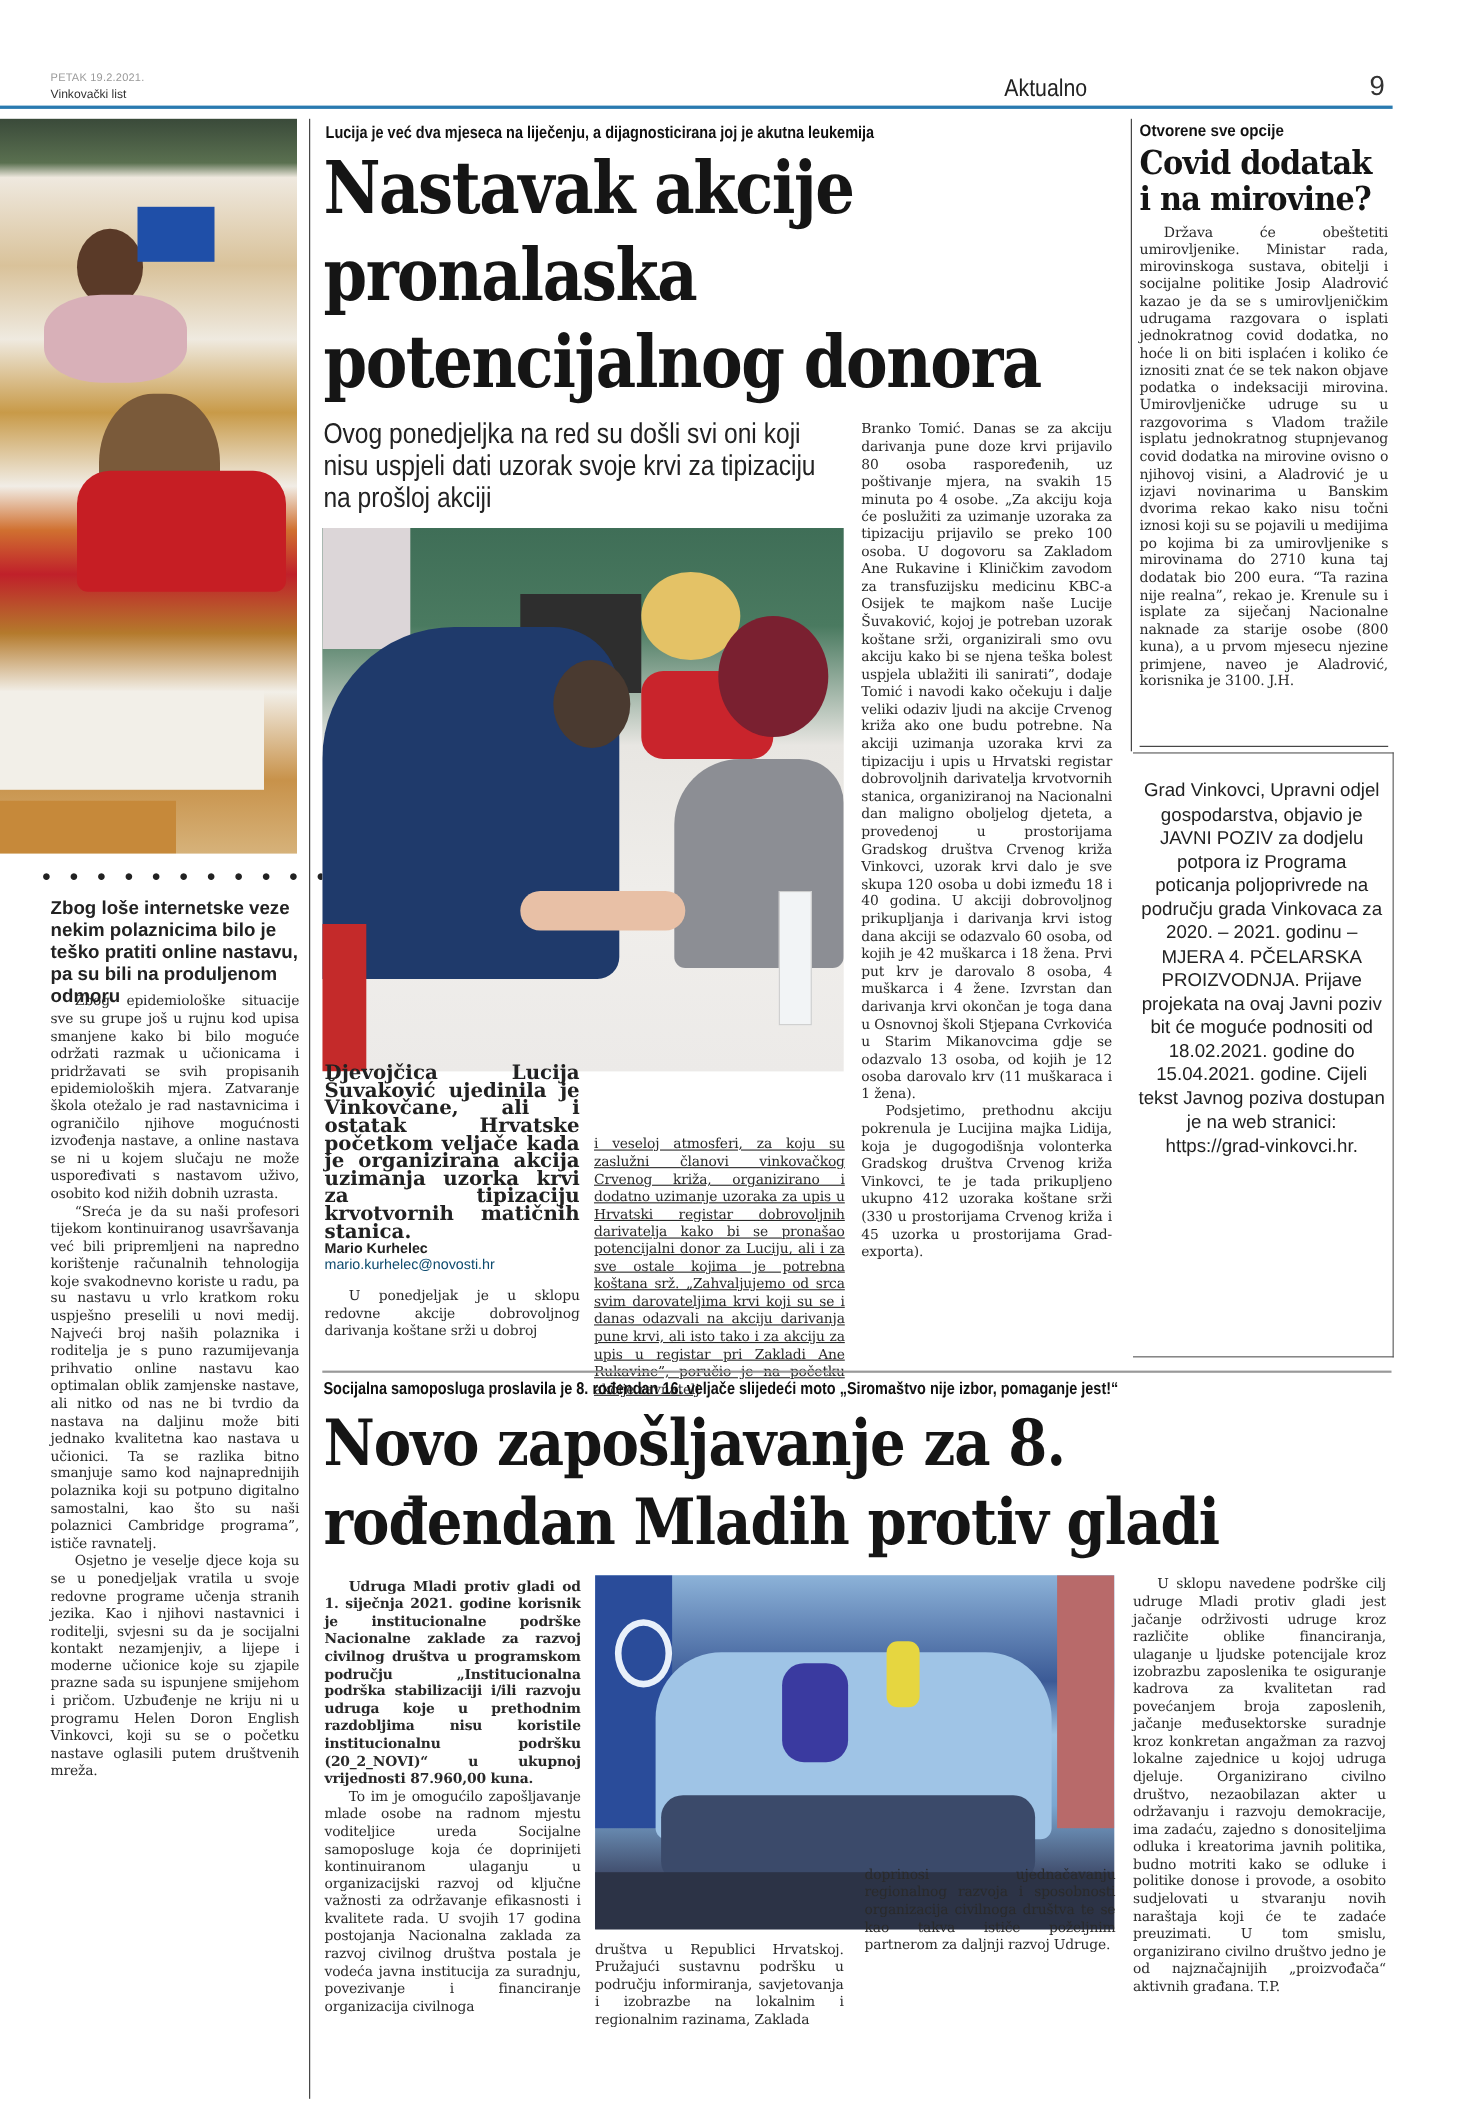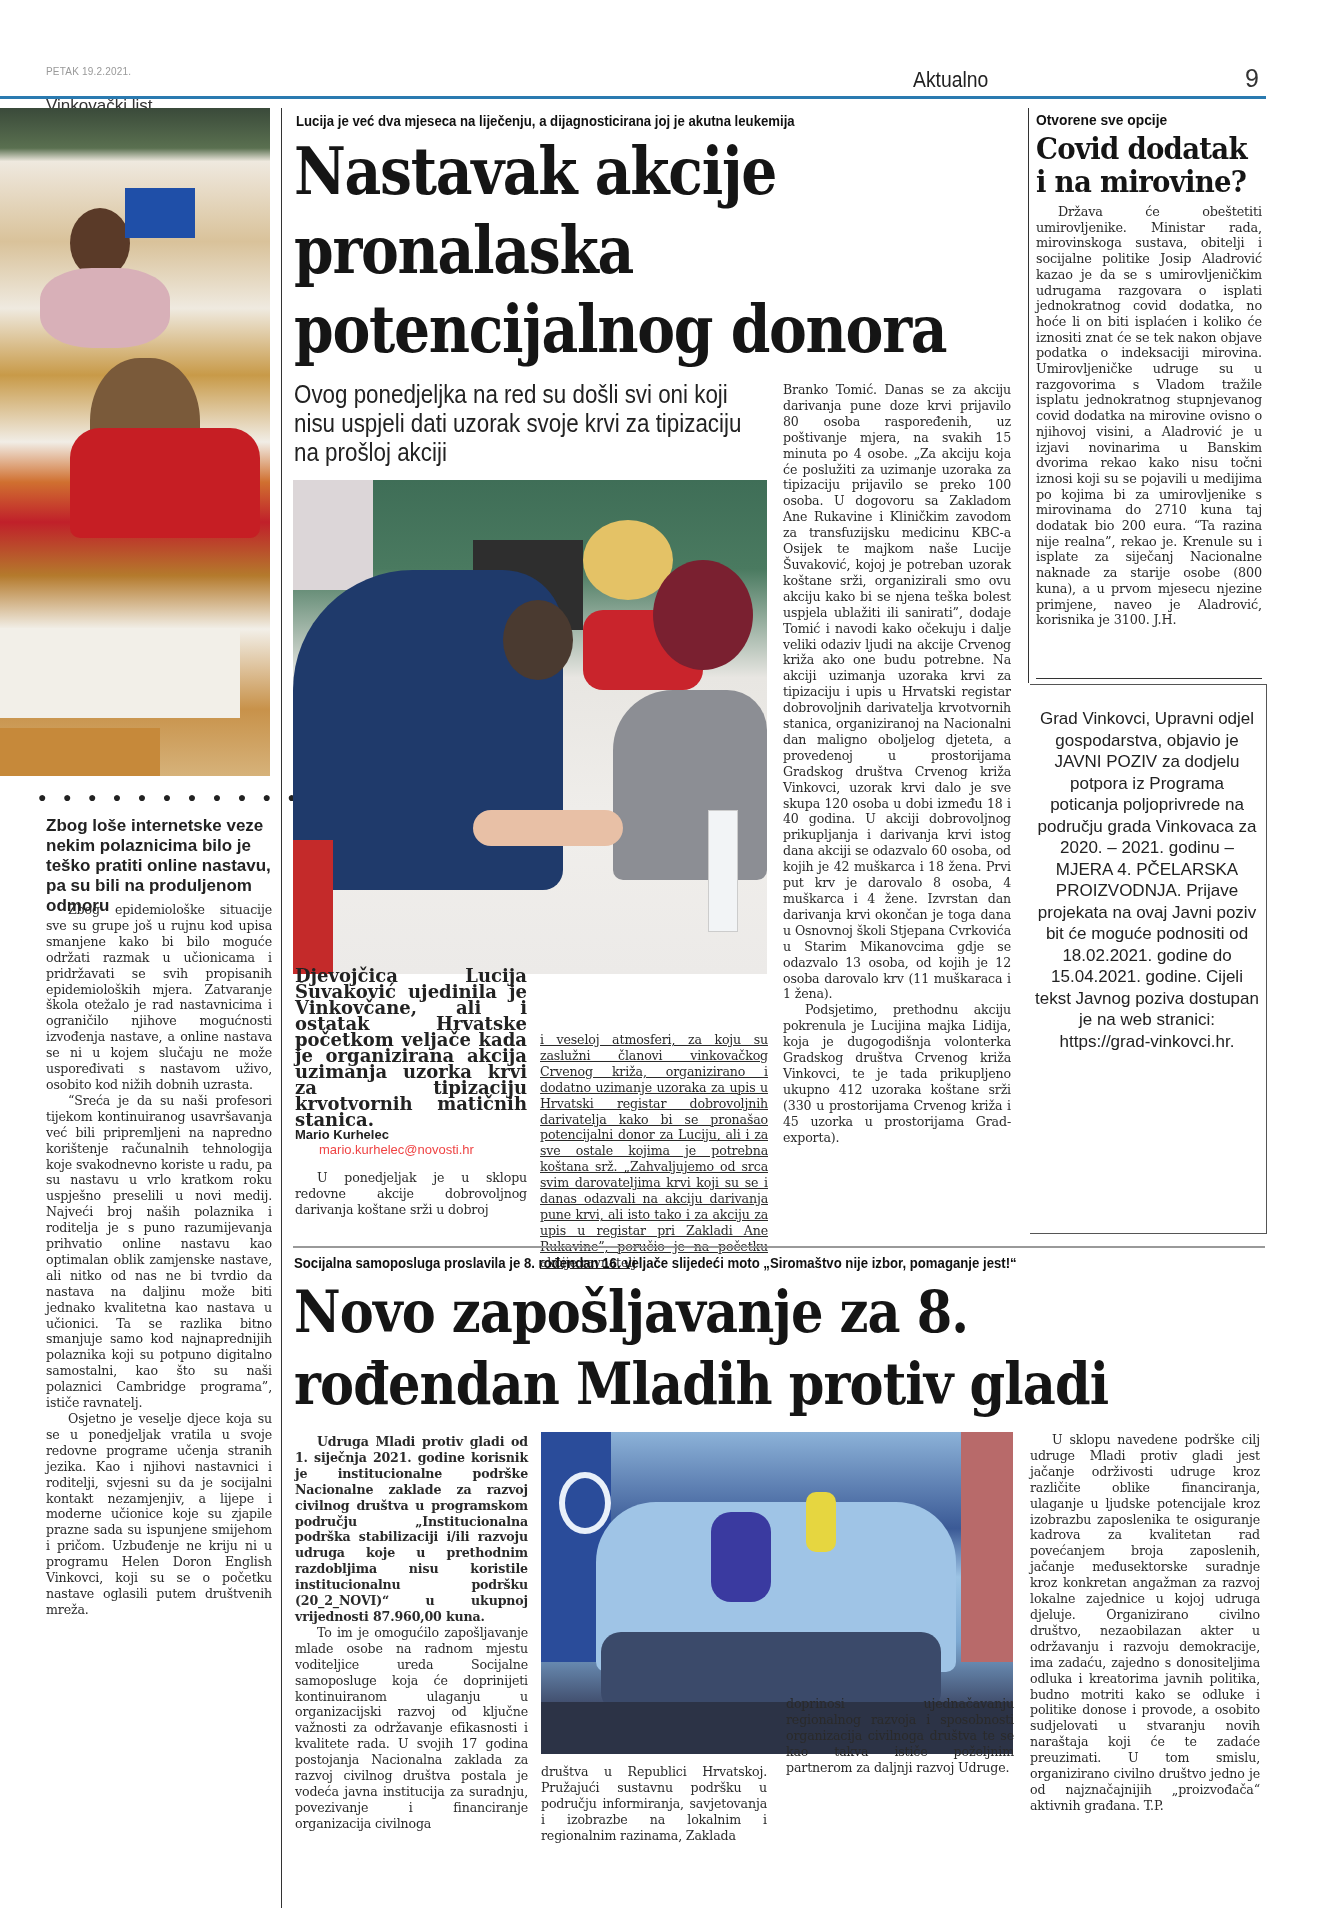--- a/index.html
+++ b/index.html
@@ -5,40 +5,40 @@
   html, body { margin:0; padding:0; background:#ffffff; }
   body { width:1326px; height:1920px; position:relative; overflow:hidden; color:#1b1b1b; }
   .abs { position:absolute; }
   .sans { font-family:"Liberation Sans", "DejaVu Sans", sans-serif; }
   .body-text { font-family:"DejaVu Serif", serif; font-size:12.6px; line-height:15.9px; text-align:justify; color:#2a2a2a; letter-spacing:-0.15px; }
   .body-text p { margin:0; text-indent:22px; }
   .body-text p.noind { text-indent:0; }
 
   
   #hdr-date { left:46px; top:66px; font-size:10px; color:#999; letter-spacing:0.2px; }
-  #hdr-paper { left:46px; top:96px; font-size:17px; color:#333; }
+  #hdr-paper { left:46px; top:80px; font-size:11px; color:#333; }
   #hdr-section { left:913px; top:67px; font-size:22px; color:#222; transform:scaleX(0.88); transform-origin:left; }
   #hdr-page { left:1245px; top:64px; font-size:25px; color:#333; }
   #hdr-rule { left:0; top:96px; width:1266px; height:3px; background:#2a7ab0; }
 
   
   #photo-class { left:0; top:108px; width:270px; height:668px; overflow:hidden;
     background:linear-gradient(180deg,#3a4a3a 0%,#5a7050 6%,#efe9df 8%,#d9c29a 20%,#efeae0 30%,#c89a48 40%,#f1ede6 50%,#d07030 56%,#c0202a 62%,#b47a2c 70%,#f2efe8 78%,#c8924a 90%,#d6b27a 100%); }
   .ph-blob { position:absolute; border-radius:50%; }
   #col-divider-left { left:281px; top:108px; width:1px; height:1800px; background:#333; }
 
   
   #kicker1 { left:296px; top:112px; font-size:15.5px; font-weight:bold; color:#111; transform:scaleX(0.85); transform-origin:left; white-space:nowrap; }
   #headline1 { left:294px; top:132px; font-family:"DejaVu Serif", serif; font-weight:bold; font-size:66px; line-height:79px; color:#151515; letter-spacing:-1.5px; transform:scaleX(0.86); transform-origin:left; white-space:nowrap; }
   #deck1 { left:294px; top:380px; width:470px; font-size:26px; line-height:29px; color:#222; transform:scaleX(0.86); transform-origin:left; width:540px; }
   #photo-blood { left:293px; top:480px; width:474px; height:494px; overflow:hidden;
     background:linear-gradient(180deg,#3f6e57 0%,#4a7a60 18%,#e8e6e2 40%,#f0eeeb 70%,#eceae8 100%); }
   #caption1 { left:295px; top:968px; width:232px; font-family:"DejaVu Serif", serif; font-weight:bold; font-size:18px; line-height:16px; text-align:justify; color:#222; }
   #byline-name { left:295px; top:1127px; font-size:13px; font-weight:bold; color:#222; }
-  #byline-email { left:295px; top:1142px; font-size:13px; color:#ef4444;margin-left:24px; }
+  #byline-email { left:295px; top:1142px; font-size:13px; color:#0c4a6e; }
   #story1-col1 { left:295px; top:1170px; width:232px; }
   #story1-col2 { left:540px; top:1032px; width:228px;text-decoration:underline; }
   #story1-col3 { left:783px; top:382px; width:228px; }
   #rule-mid-v { left:1028px; top:108px; width:1px; height:575px; background:#333; }
 
   
   #kicker2 { left:1036px; top:111px; font-size:15px; font-weight:bold; color:#111; transform:scaleX(0.92); transform-origin:left; white-space:nowrap; }
   #headline2 { left:1036px; top:132px; font-family:"DejaVu Serif", serif; font-weight:bold; font-size:30px; line-height:33px; color:#151515; letter-spacing:-0.8px; transform:scaleX(0.92); transform-origin:left; white-space:nowrap; }
   #story2 { left:1036px; top:204px; width:226px; }
   #rule-s2 { left:1036px; top:678px; width:226px; height:1px; background:#333; }

